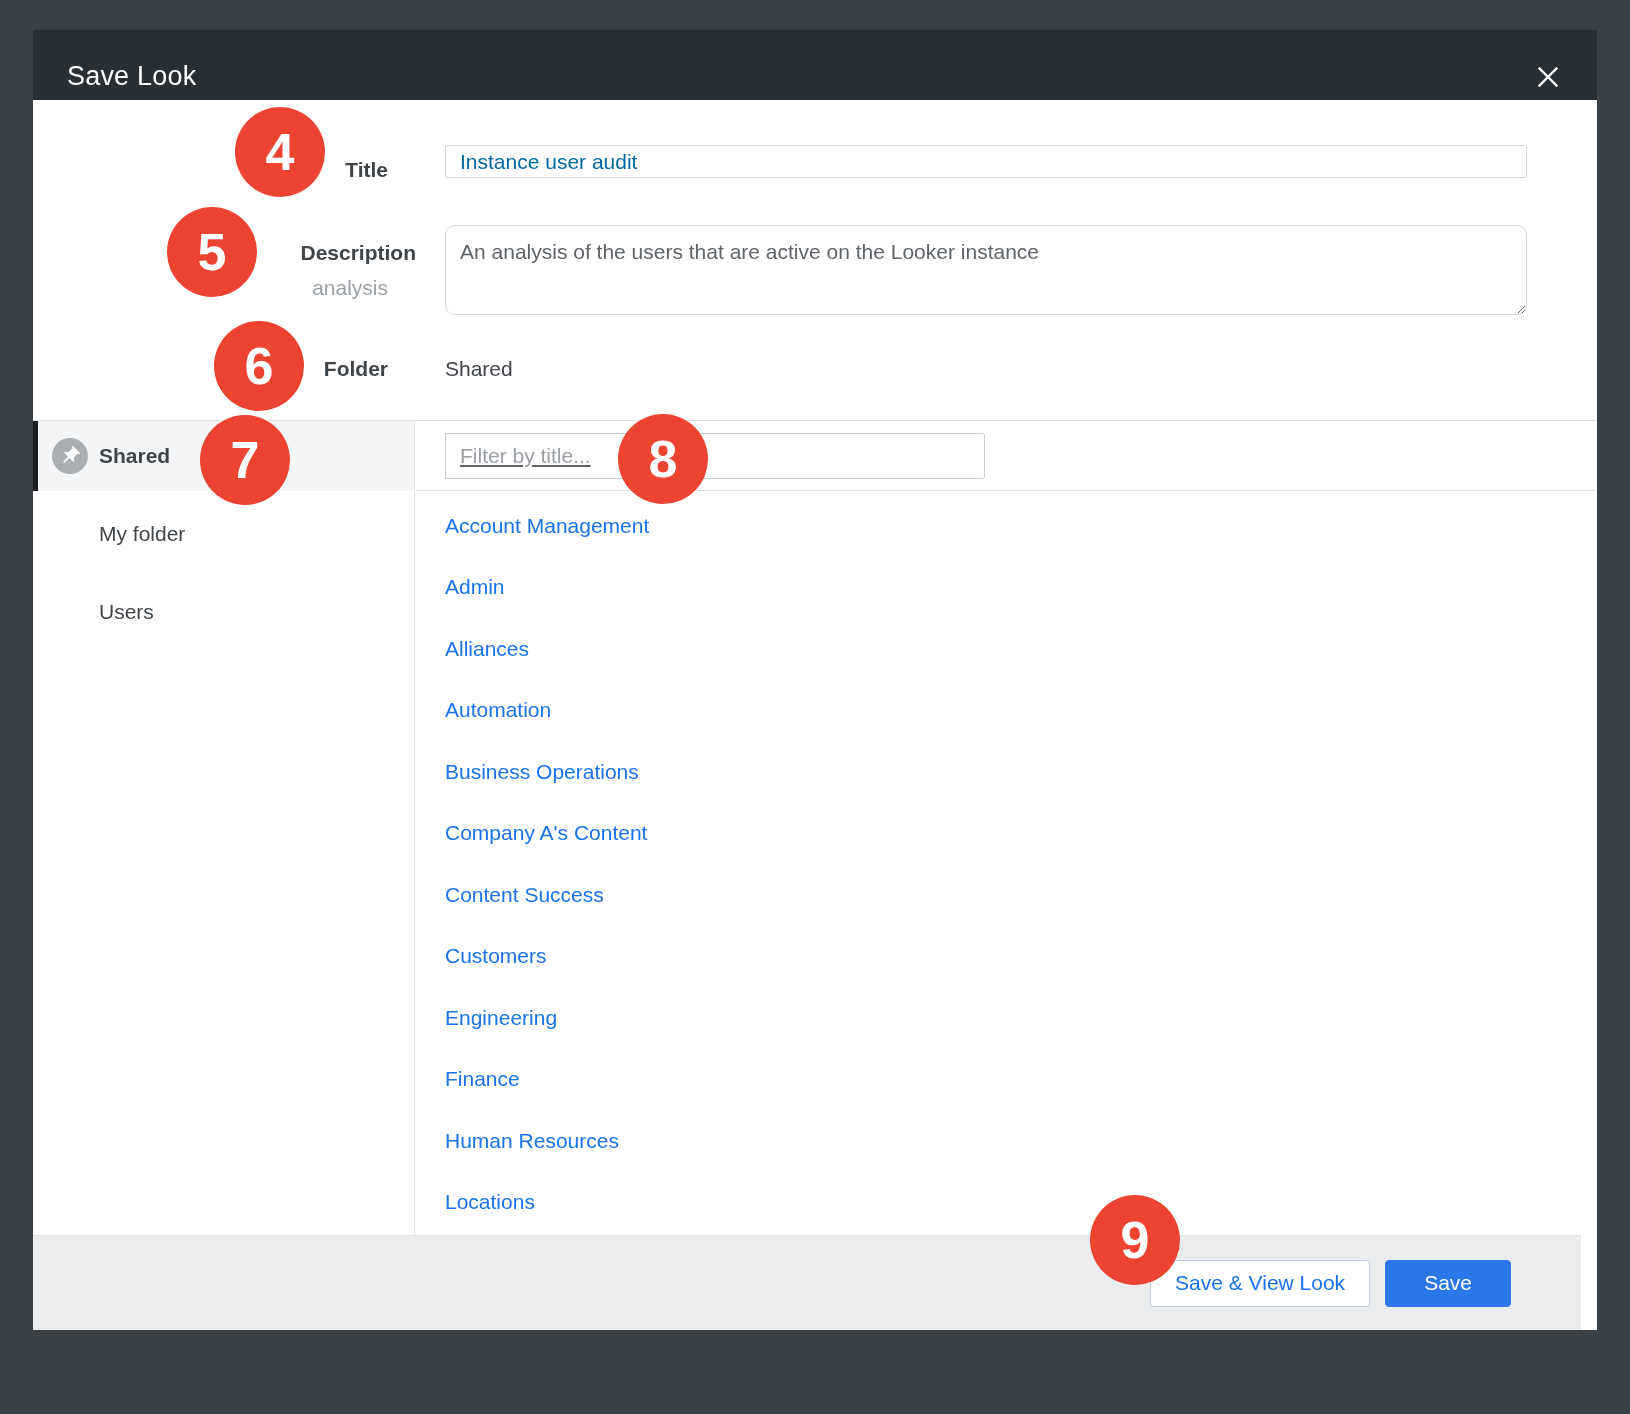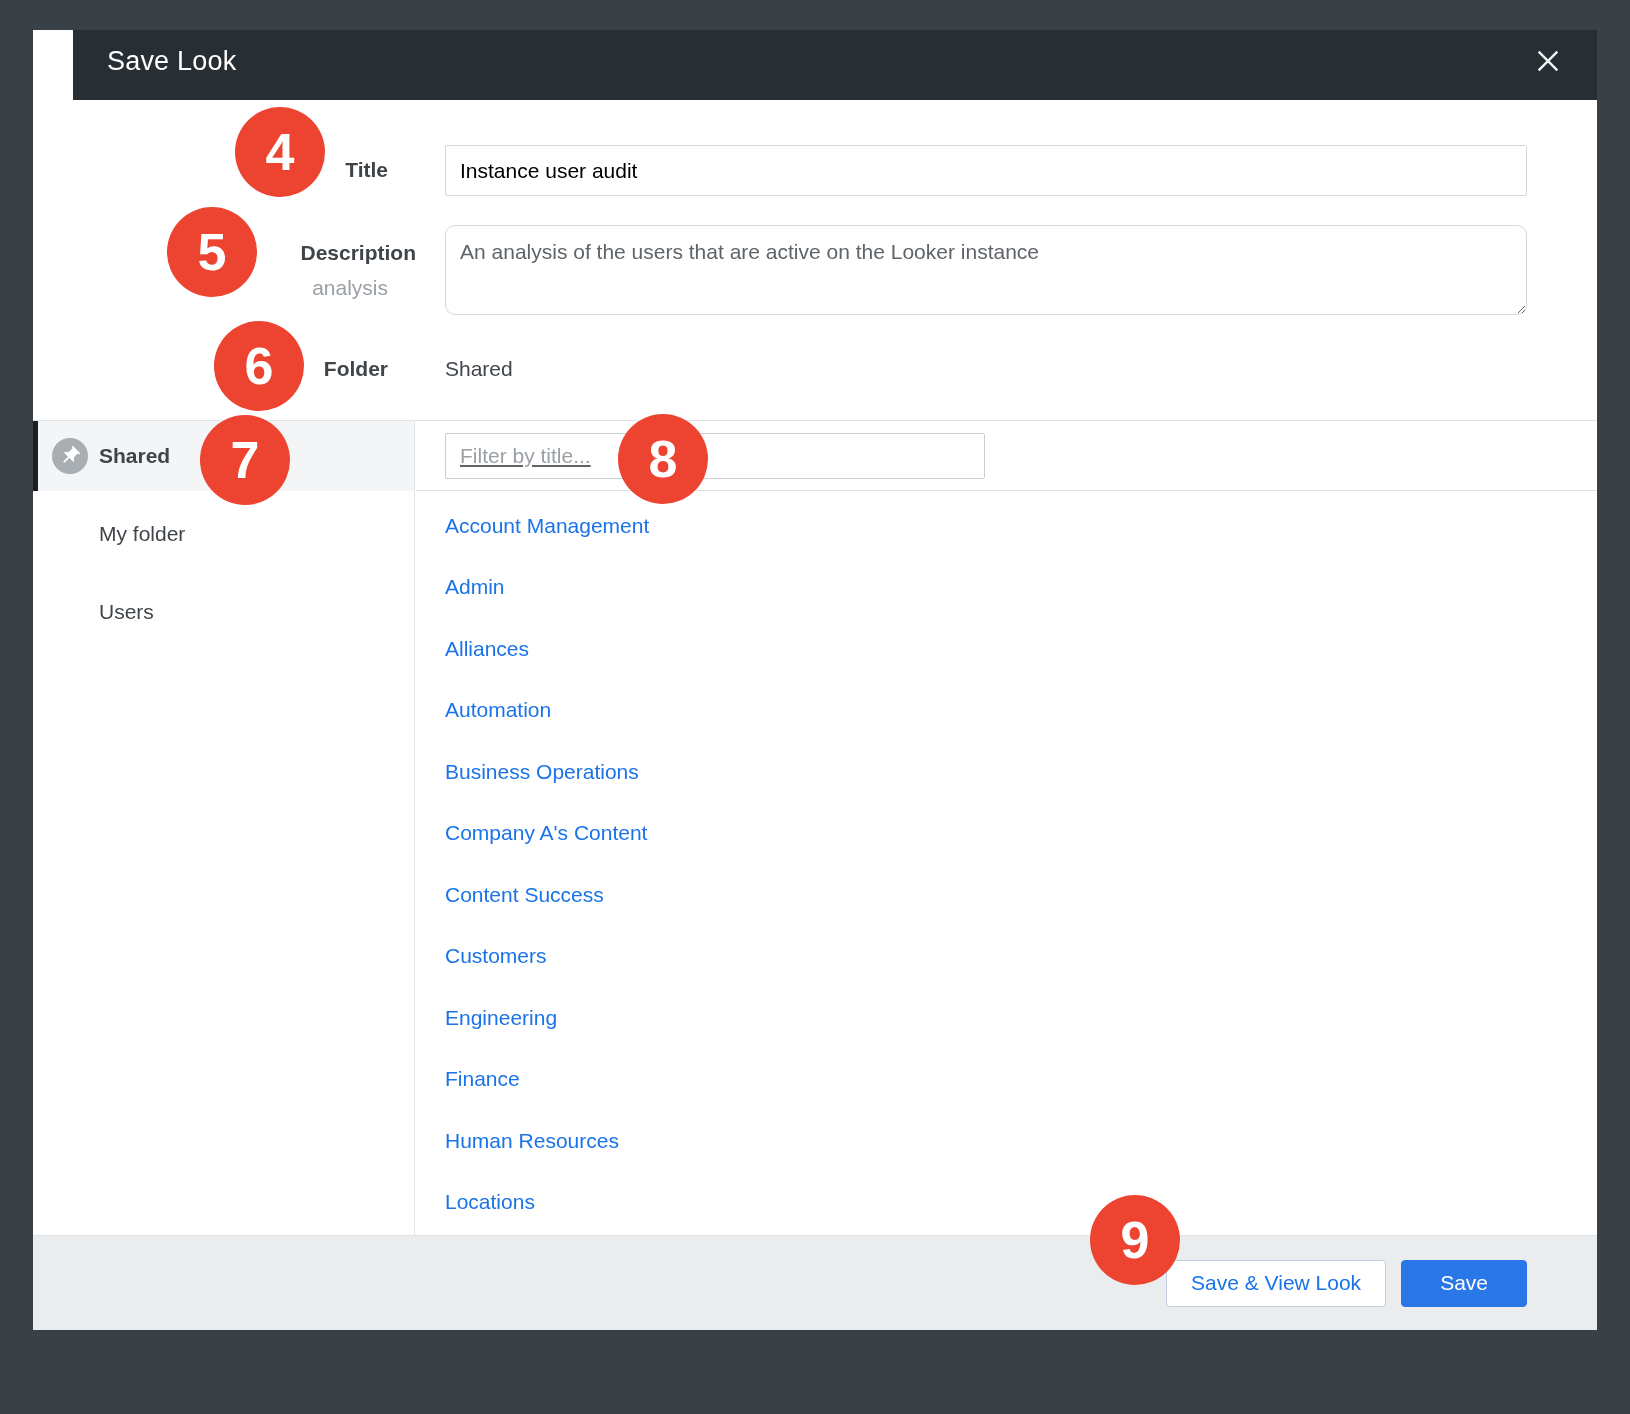--- a/index.html
+++ b/index.html
@@ -7,34 +7,34 @@
     position:relative;width:1630px;height:1414px;overflow:hidden;
     background:#394046;font-family:"Liberation Sans",sans-serif;
   }
   .dialog{
     position:absolute;left:33px;top:30px;width:1564px;height:1300px;
     background:#ffffff;
   }
   
   .dialog-header{
     position:absolute;left:0;top:0;right:0;height:70px;background:#272e34;
-    display:flex;align-items:flex-start;justify-content:space-between;
-    padding:16px 34px;box-sizing:border-box;margin-left:40px;
+    display:flex;align-items:flex-end;justify-content:space-between;
+    padding:8px 34px;box-sizing:border-box;
   }
   .dialog-title{color:#ffffff;font-size:27px;font-weight:400;letter-spacing:.2px;}
   .close-btn{width:30px;height:30px;cursor:pointer;display:flex;align-items:center;justify-content:center;}
   .close-btn svg{width:28px;height:28px;stroke:#f3f4f5;stroke-width:2;}
   
   .label-col{position:absolute;left:0;width:355px;text-align:right;}
   .form-label{font-size:21px;font-weight:700;color:#3f4449;}
   .optional-label{font-size:21px;color:#9aa0a6;font-weight:400;}
   .title-input{
-    position:absolute;left:412px;top:115px;width:1082px;height:51px;
+    position:absolute;left:412px;top:115px;width:1082px;height:33px;
     box-sizing:border-box;border:1px solid #d3d7db;border-radius:2px;
-    padding:12px 14px;font-size:21px;color:#000000;font-family:"Liberation Sans",sans-serif;
+    padding:12px 14px;font-size:21px;color:#0369a1;font-family:"Liberation Sans",sans-serif;
   }
   .desc-input{
     position:absolute;left:412px;top:195px;width:1082px;height:90px;
     box-sizing:border-box;border:1px solid #d3d7db;border-radius:10px;
     padding:12px 14px;font-size:21px;color:#5f6469;line-height:1.3;
     font-family:"Liberation Sans",sans-serif;resize:both;
   }
   .folder-value{position:absolute;left:412px;top:327px;font-size:21px;color:#40454a;font-weight:400;}
   
   .browser{
@@ -66,21 +66,21 @@
     padding:0 14px;font-size:21px;color:#5f6469;font-family:"Liberation Sans",sans-serif;text-decoration:underline;
   }
   .filter-input::placeholder{color:#9aa0a6;}
   .folder-list{list-style:none;margin:0;padding:4px 0 0 29px;}
   .folder-link{
     height:61.5px;display:flex;align-items:center;
     font-size:21px;color:#1a73e8;cursor:pointer;
   }
   
   .dialog-footer{
-    position:absolute;left:0;right:0;bottom:0;height:95px;background:#ebecee;
+    position:absolute;left:0;right:16px;bottom:0;height:95px;background:#ebecee;
     border-top:1px solid #e0e2e4;box-sizing:border-box;
     display:flex;align-items:center;justify-content:flex-end;
     padding-right:70px;gap:15px;
   }
   .btn{height:47px;font-size:21px;border-radius:4px;cursor:pointer;font-family:"Liberation Sans",sans-serif;}
   .btn-outline{background:#ffffff;border:1px solid #c3cfe0;color:#1a73e8;padding:0 24px;}
   .btn-primary{background:#2a77e8;border:1px solid #2a77e8;color:#ffffff;padding:0 38px;}
   
   .annotation{
     position:absolute;width:90px;height:90px;border-radius:50%;background:#ec4430;

